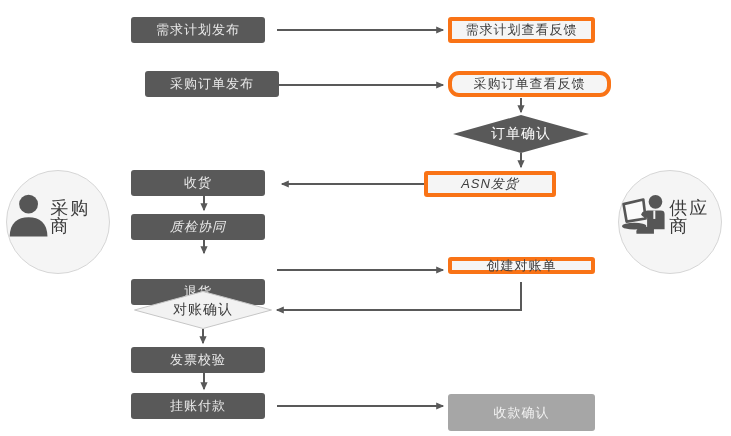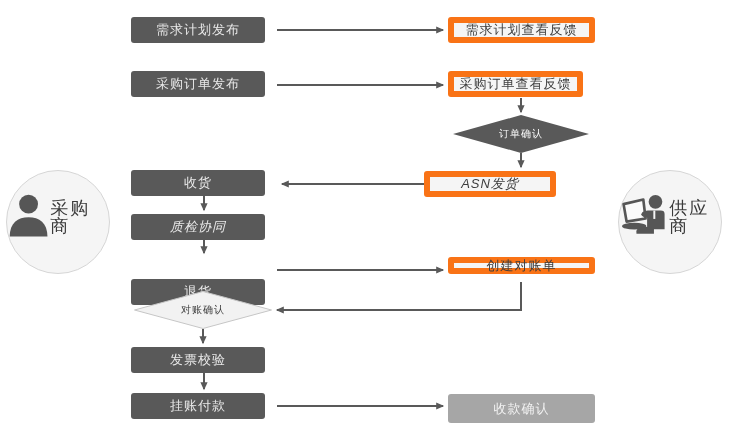--- a/index.html
+++ b/index.html
@@ -8,39 +8,39 @@
     font-family:"Liberation Sans","DejaVu Sans",sans-serif; overflow:hidden;
   }
   .connectors { position:absolute; left:0; top:0; width:731px; height:436px; pointer-events:none; }
 
   .node {
     position:absolute; width:134px; height:26px; box-sizing:border-box;
     display:flex; align-items:center; justify-content:center;
     font-size:13px; letter-spacing:1px; border-radius:3px; white-space:nowrap;
   }
   .dark   { background:#595959; color:#e9e9e9; }
-  .light  { background:#f5f5f5; border:6px solid #f97316; color:#3d3d3d; }
+  .light  { background:#f5f5f5; border:4px solid #f97316; color:#3d3d3d; }
   .medium { background:#a6a6a6; color:#f2f2f2; }
 
   .n-dpp { left:131px; top:17px; }
   .n-dpf { left:448px; top:17px; width:147px; }
-  .n-pop { left:131px; top:71px; }
-  .n-pof { left:448px; top:71px; width:135px; }
+  .n-pop { left:145px; top:71px; }
+  .n-pof { left:448px; top:71px; width:163px;border-radius:11px; }
   .n-rcv { left:131px; top:170px; }
   .n-asn { left:424px; top:171px; width:132px;font-style:italic; }
   .n-qc  { left:131px; top:214px;font-style:italic; }
   .n-ret { left:131px; top:257px;margin-top:22px; }
   .n-cst { left:448px; top:257px; width:147px; height:17px; }
   .n-inv { left:131px; top:347px; }
   .n-pay { left:131px; top:393px; }
-  .n-rcp { left:448px; top:394px; width:147px; height:29px; }
+  .n-rcp { left:448px; top:394px; width:147px; height:37px; }
 
   .diamond { position:absolute; display:flex; align-items:center; justify-content:center; }
   .diamond svg { position:absolute; left:0; top:0; width:100%; height:100%; }
-  .diamond span { position:relative; font-size:10px; letter-spacing:1px; white-space:nowrap; }
+  .diamond span { position:relative; font-size:14px; letter-spacing:1px; white-space:nowrap; }
   .d-order { left:453px; top:115px; width:136px; height:38px; }
   .d-order polygon { fill:#595959; }
   .d-order span { color:#fdfdfd; }
   .d-stmt  { left:134px; top:291px; width:138px; height:38px; }
   .d-stmt polygon { fill:#f2f2f2; stroke:#c6c6c6; stroke-width:1; }
   .d-stmt span { color:#3d3d3d; }
 
   .actor {
     position:absolute; width:104px; height:104px; border-radius:50%;
     background:#f5f5f5; border:1px solid #d6d6d6; box-sizing:border-box;

